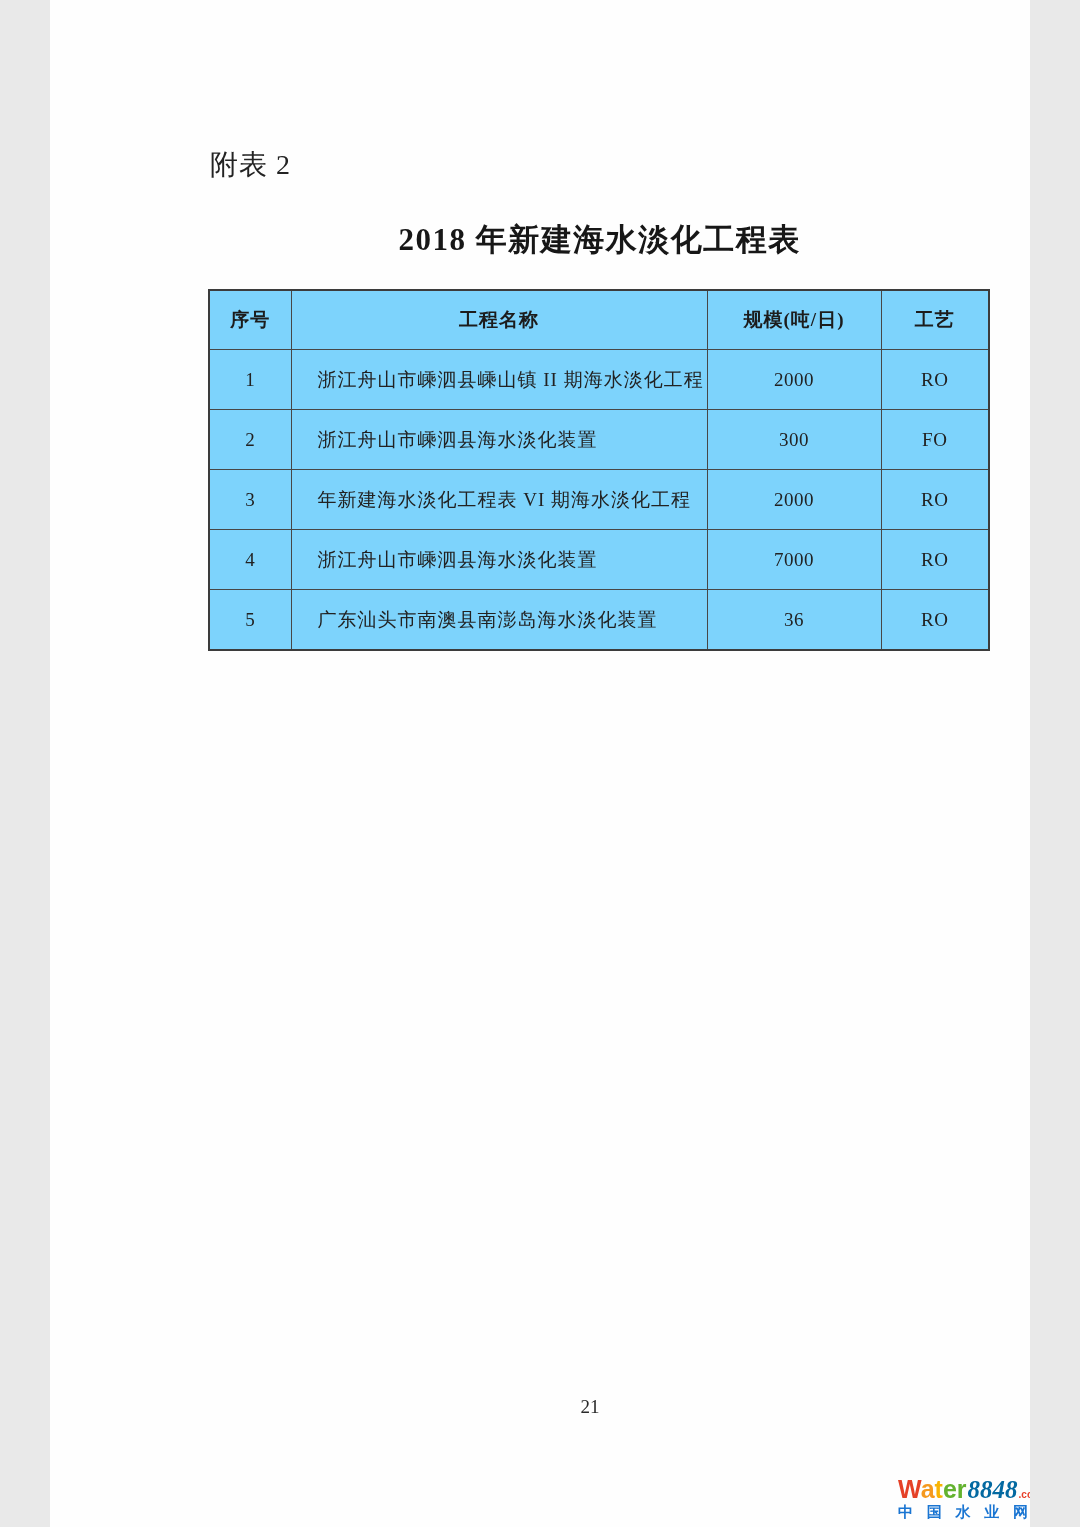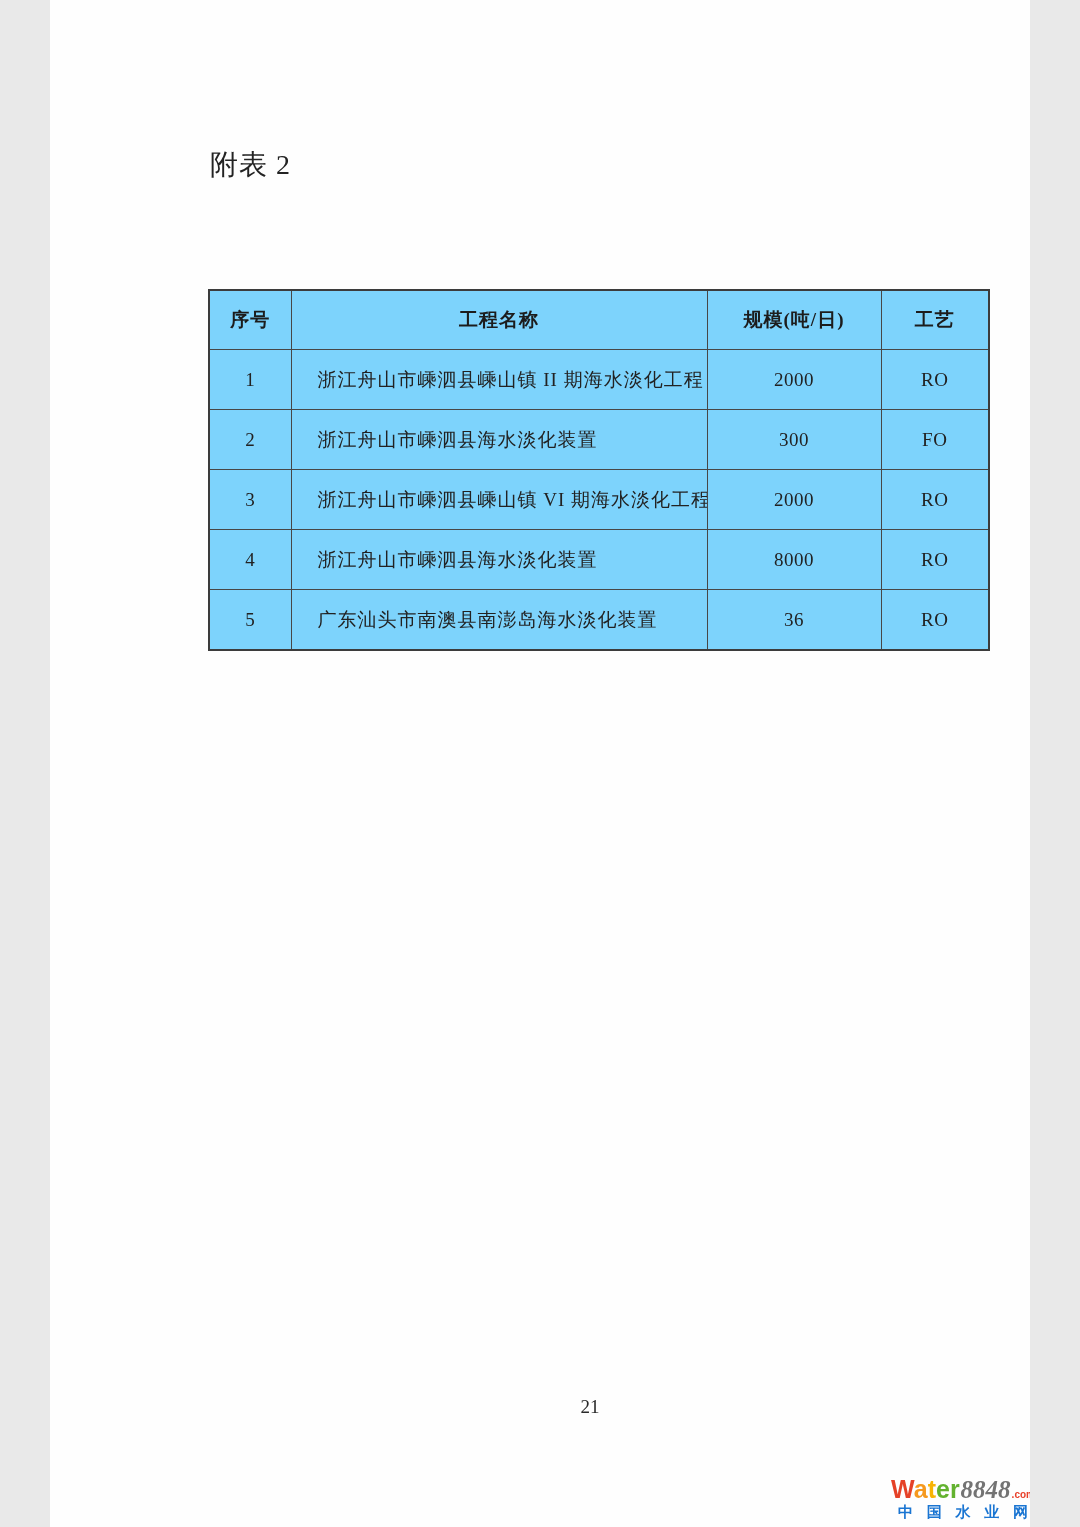--- a/index.html
+++ b/index.html
@@ -97,21 +97,21 @@
   .watermark {
     position: absolute;
     right: 2px;
     top: 1477px;
     width: 130px;
     font-family: "Liberation Sans", "DejaVu Sans", sans-serif;
   }
   .brand-line {
     display: flex;
     align-items: baseline;
-    justify-content: center;
+    justify-content: space-between;
     line-height: 1;
     white-space: nowrap;
   }
   .brand-word {
     font-weight: bold;
     font-size: 25px;
     letter-spacing: 0px;
   }
   .brand-number {
     font-family: "Liberation Serif", "DejaVu Serif", serif;
@@ -134,20 +134,21 @@
     line-height: 1;
   }
 </style>
 </head>
 <body>
 
 <div class="page">
 
   <div class="appendix-label">附表 2</div>
 
+  <div class="doc-title">2018 年新建海水淡化工程表</div>
 
   <table class="projects-table">
     <colgroup>
       <col class="c0">
         <col class="c1">
         <col class="c2">
         <col class="c3">
     </colgroup>
     <thead>
       <tr id="header-row">
@@ -165,45 +166,45 @@
           <td class="col3">RO</td>
         </tr>
         <tr>
           <td class="col0">2</td>
           <td class="col1">浙江舟山市嵊泗县海水淡化装置</td>
           <td class="col2">300</td>
           <td class="col3">FO</td>
         </tr>
         <tr>
           <td class="col0">3</td>
-          <td class="col1">浙江舟山市嵊泗县嵊山镇 VI 期海水淡化工程</td>
+          <td class="col1">年新建海水淡化工程表 VI 期海水淡化工程</td>
           <td class="col2">2000</td>
           <td class="col3">RO</td>
         </tr>
         <tr>
           <td class="col0">4</td>
           <td class="col1">浙江舟山市嵊泗县海水淡化装置</td>
-          <td class="col2">8000</td>
+          <td class="col2">7000</td>
           <td class="col3">RO</td>
         </tr>
         <tr>
           <td class="col0">5</td>
           <td class="col1">广东汕头市南澳县南澎岛海水淡化装置</td>
           <td class="col2">36</td>
           <td class="col3">RO</td>
         </tr>
       </tbody>
   </table>
 
   <div class="page-number">21</div>
 
   <div class="watermark">
     <div class="brand-line">
       <span class="brand-word" id="brand-letters"><span style="color: rgb(229, 65, 39);">W</span><span style="color: rgb(245, 153, 30);">a</span><span style="color: rgb(248, 180, 4);">t</span><span style="color: rgb(99, 178, 47);">e</span><span style="color: rgb(99, 178, 47);">r</span></span>
-      <span class="brand-number" id="brand-number" style="color: #737373;">8848</span>
+      <span class="brand-number" id="brand-number" style="color: #0369a1;">8848</span>
       <span class="brand-domain" id="brand-domain" style="color: rgb(232, 64, 42);">.com</span>
     </div>
     <div class="brand-subtitle" id="brand-subtitle" style="color: rgb(26, 117, 210);">
         <span>中</span>
         <span>国</span>
         <span>水</span>
         <span>业</span>
         <span>网</span>
       </div>
   </div>

